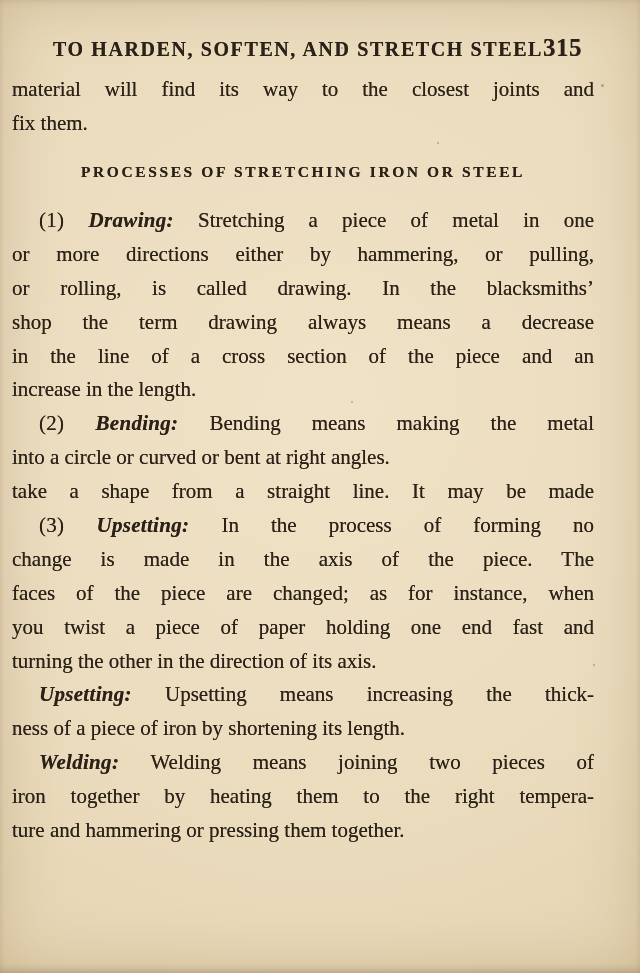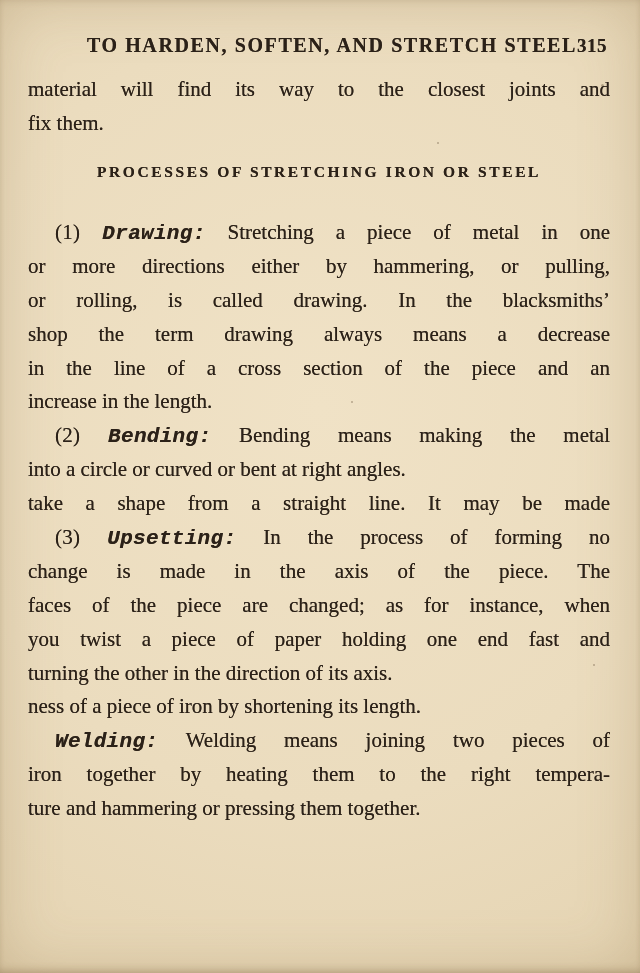--- a/index.html
+++ b/index.html
@@ -12,50 +12,50 @@
     box-shadow:
       inset 0 0 60px rgba(140,110,70,.28),
       inset 0 -6px 10px -5px rgba(110,85,50,.45),
       inset 0 4px 8px -5px rgba(110,85,50,.25);
     font-family:"Liberation Serif","DejaVu Serif",serif;
     color:#2b2118;
   }
   .ink{ text-shadow:0 0 .35px rgba(43,33,24,.75); }
   .header{
     position:absolute;left:28px;right:33px;top:34px;
-    display:flex;justify-content:flex-end;align-items:baseline;
+    display:flex;justify-content:center;align-items:baseline;
   }
   .running-title{
     font-size:20px;font-weight:bold;letter-spacing:1.6px;white-space:nowrap;
   }
   .page-number{
-    font-size:19px;font-weight:bold;letter-spacing:.5px;
+    font-size:25px;font-weight:bold;letter-spacing:.5px;
   }
   .textblock{
-    position:absolute;left:28px;top:72px;width:582px;
+    position:absolute;left:12px;top:72px;width:582px;
   }
   .textblock p{margin:0;padding:0;}
   .line{
     display:block;
     font-size:21px;
     line-height:33.9px;
     height:33.9px;
     text-align:justify;
     text-align-last:justify;
     overflow:hidden;
     white-space:normal;
   }
   .intro .line{line-height:34px;height:34px;}
   .last{text-align:center;text-align-last:left;}
   .first{text-indent:27px;}
-  .term{font-style:italic;font-weight:600;letter-spacing:.3px;font-family:Liberation Mono, monospace;}
+  .term{font-style:italic;font-weight:600;letter-spacing:.3px;}
   .pnum{letter-spacing:.3px;}
   .section-heading{
     display:block;
-    margin:22px 0 34px 0;
+    margin:22px 0 22px 0;
     font-size:15.5px;font-weight:bold;
     letter-spacing:2.6px;
     line-height:20px;height:20px;
     text-align:center;text-align-last:center;
   }
   .speck{
     position:absolute;border-radius:50%;
     background:rgba(95,75,50,.4);
   }
 </style>
@@ -101,20 +101,21 @@
 
     <p>
       <span class="line first"><span class="pnum">(3)</span> <i class="term">Upsetting:</i> <span>In the process of forming no</span></span>
       <span class="line">change is made in the axis of the piece.  The</span>
       <span class="line">faces of the piece are changed;  as for instance, when</span>
       <span class="line">you twist a piece of paper holding one end fast and</span>
       <span class="line last">turning the other in the direction of its axis.</span>
     </p>
 
     <p>
+      <span class="line first"><i class="term">Upsetting:</i> <span>Upsetting means increasing the thick-</span></span>
       <span class="line last">ness of a piece of iron by shortening its length.</span>
     </p>
 
 
     <p>
       <span class="line first"><i class="term">Welding:</i> <span>Welding means joining two pieces of</span></span>
       <span class="line">iron together by heating them to the right tempera-</span>
       <span class="line last">ture and hammering or pressing them together.</span>
     </p>
 

